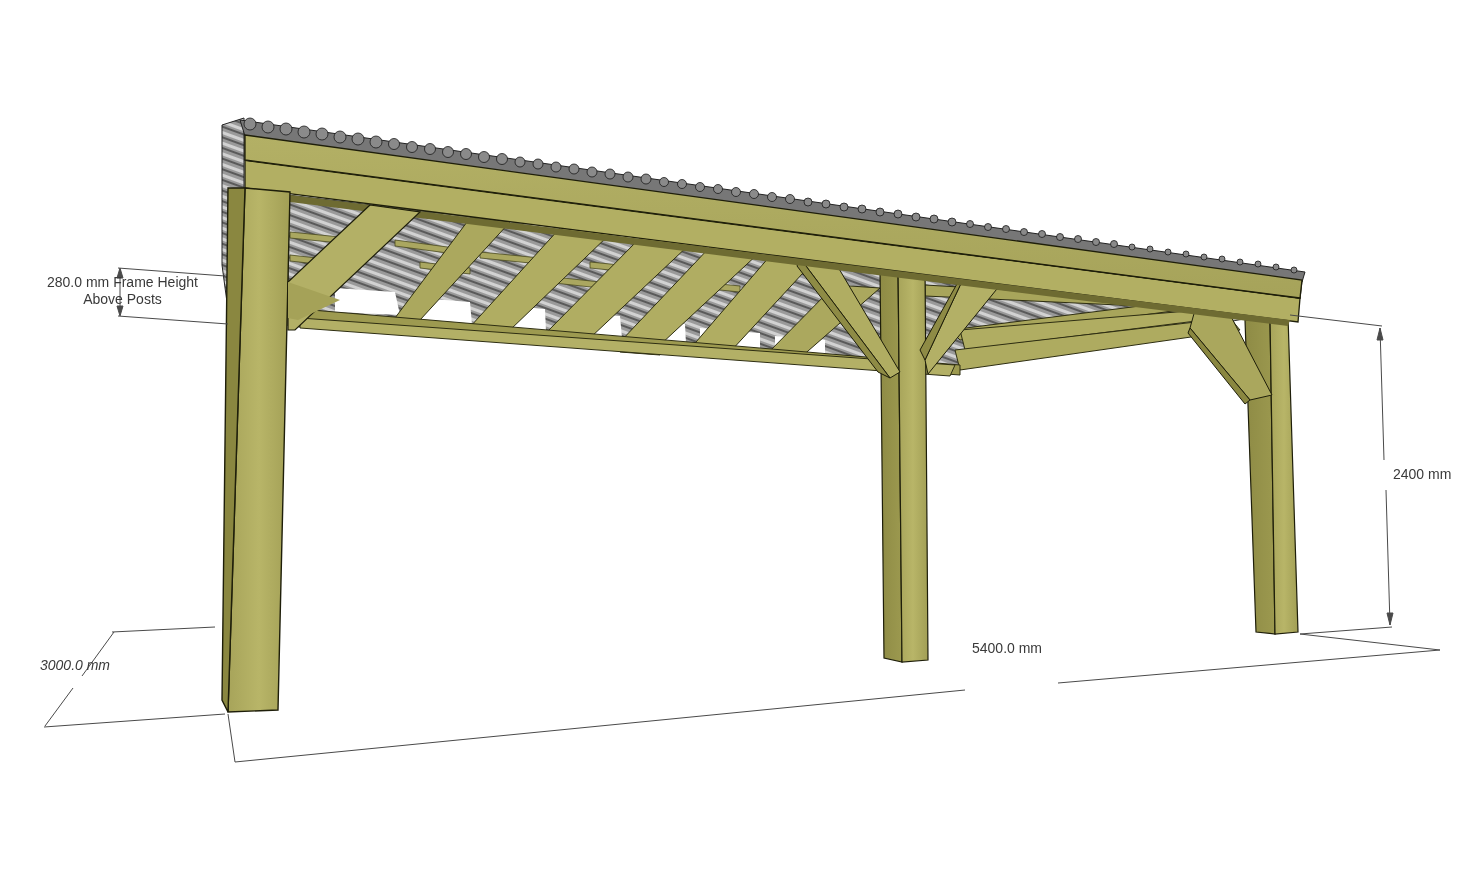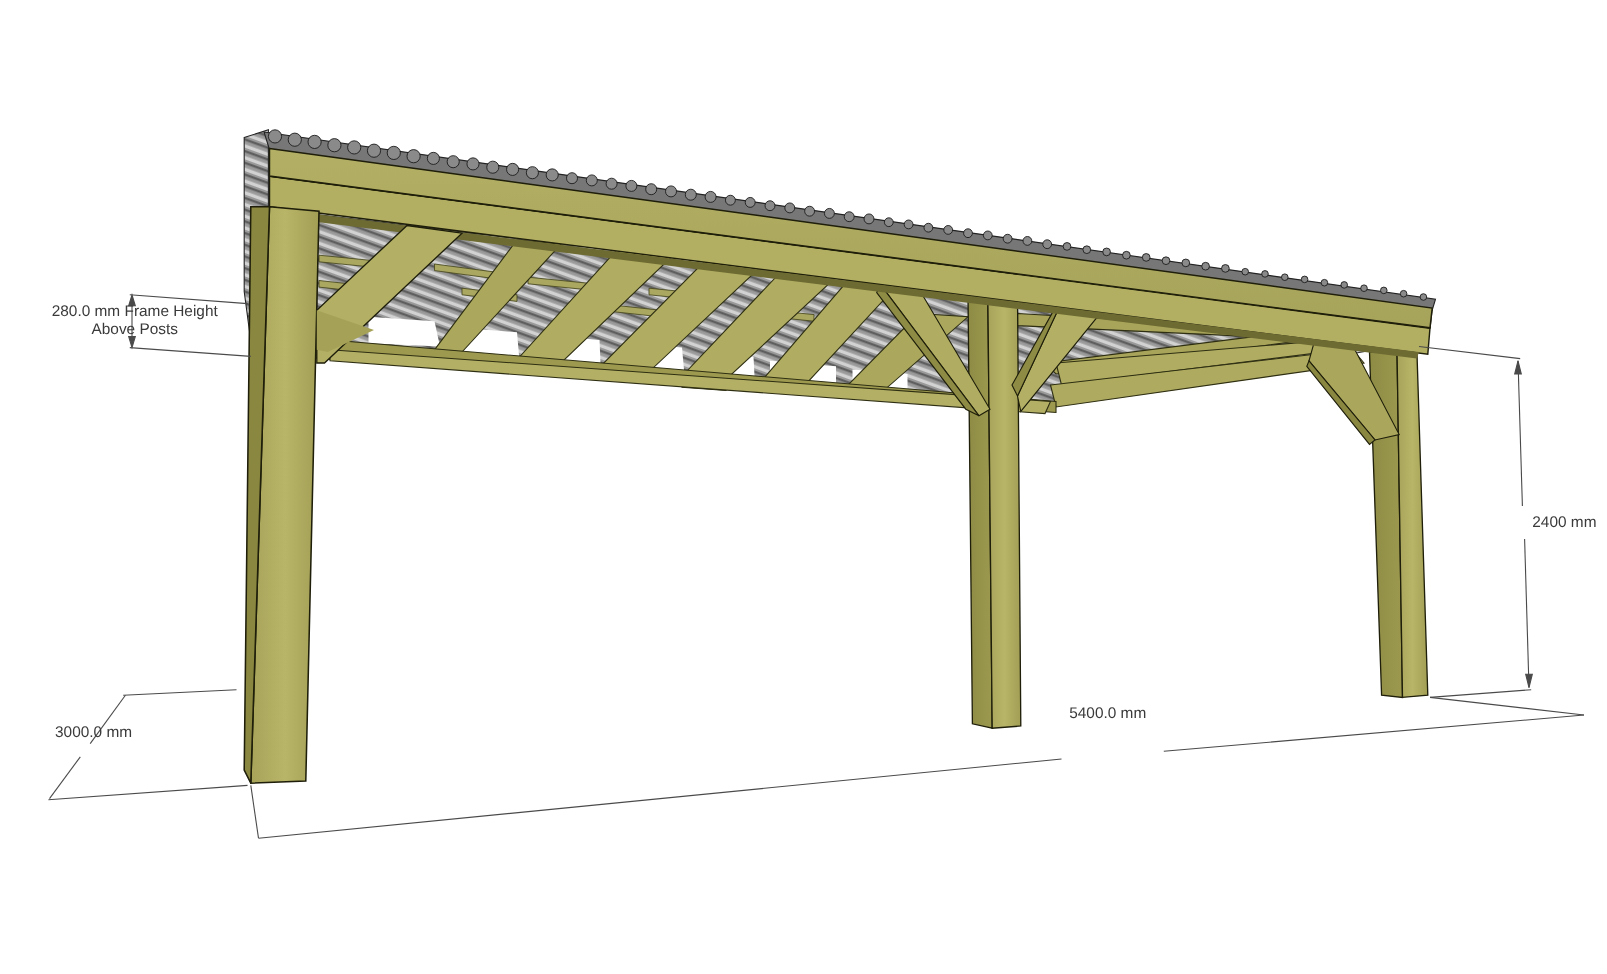--- a/index.html
+++ b/index.html
@@ -231,16 +231,16 @@
   </svg>
 
   
   <div class="dim-label center" style="left:30px; top:274px; width:185px;">
     <div>280.0 mm Frame Height</div>
     <div>Above Posts</div>
   </div>
 
   <div class="dim-label" style="left:1350px; top:466px;margin-left:43px;">2400 mm</div>
 
-  <div class="dim-label" style="left:50px; top:657px;">3000.0 mm</div>
+  <div class="dim-label" style="left:40px; top:657px;font-style:italic;">3000.0 mm</div>
 
   <div class="dim-label" style="left:972px; top:640px;">5400.0 mm</div>
 </div>
 
 </body></html>

